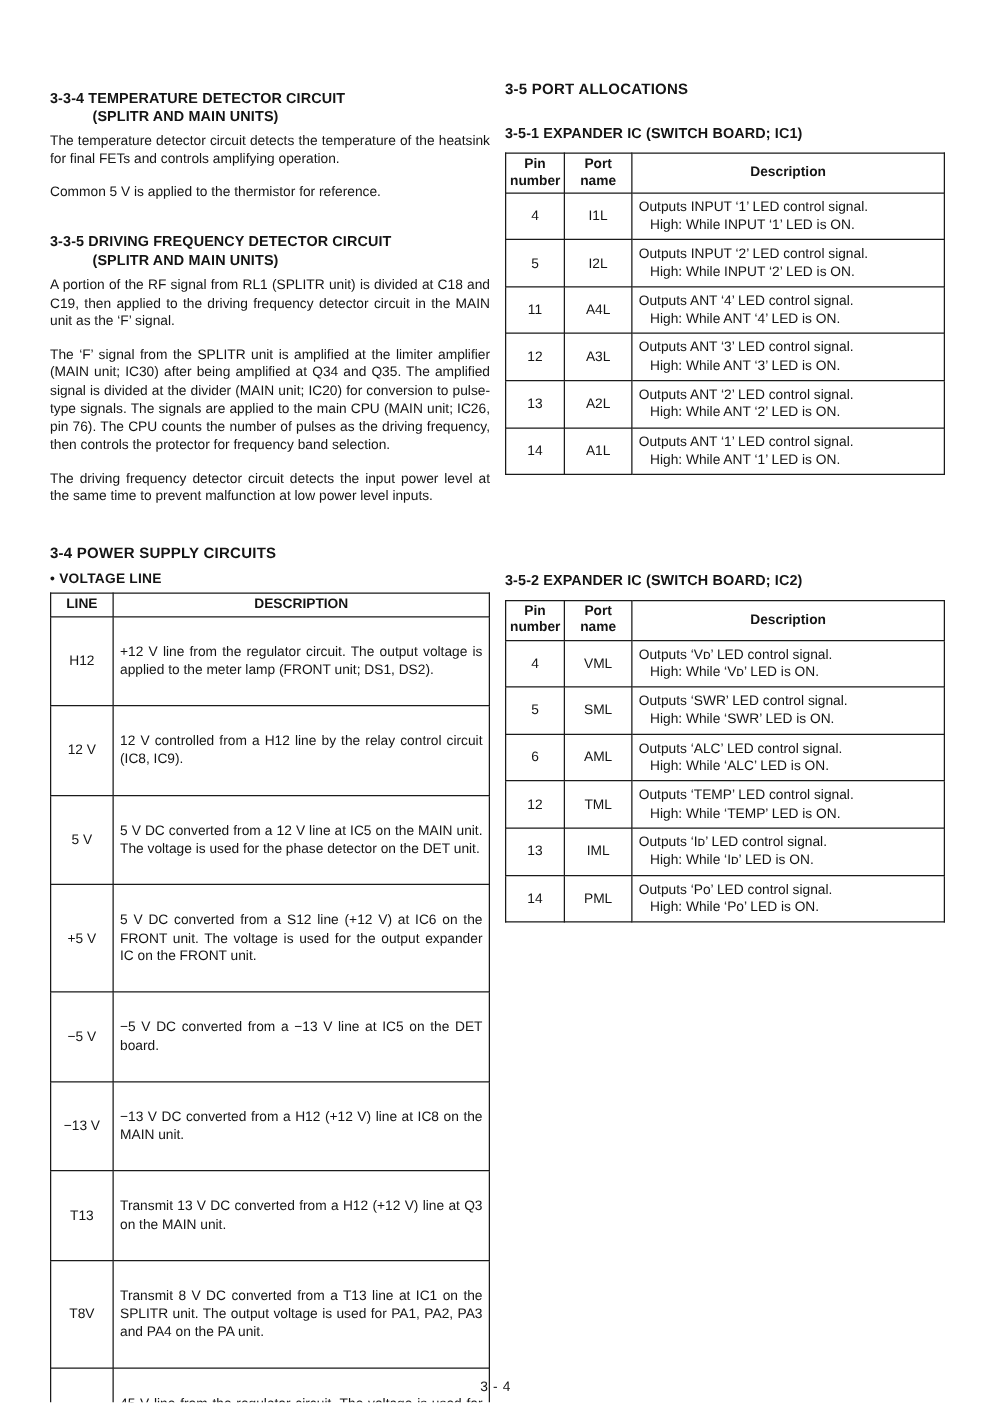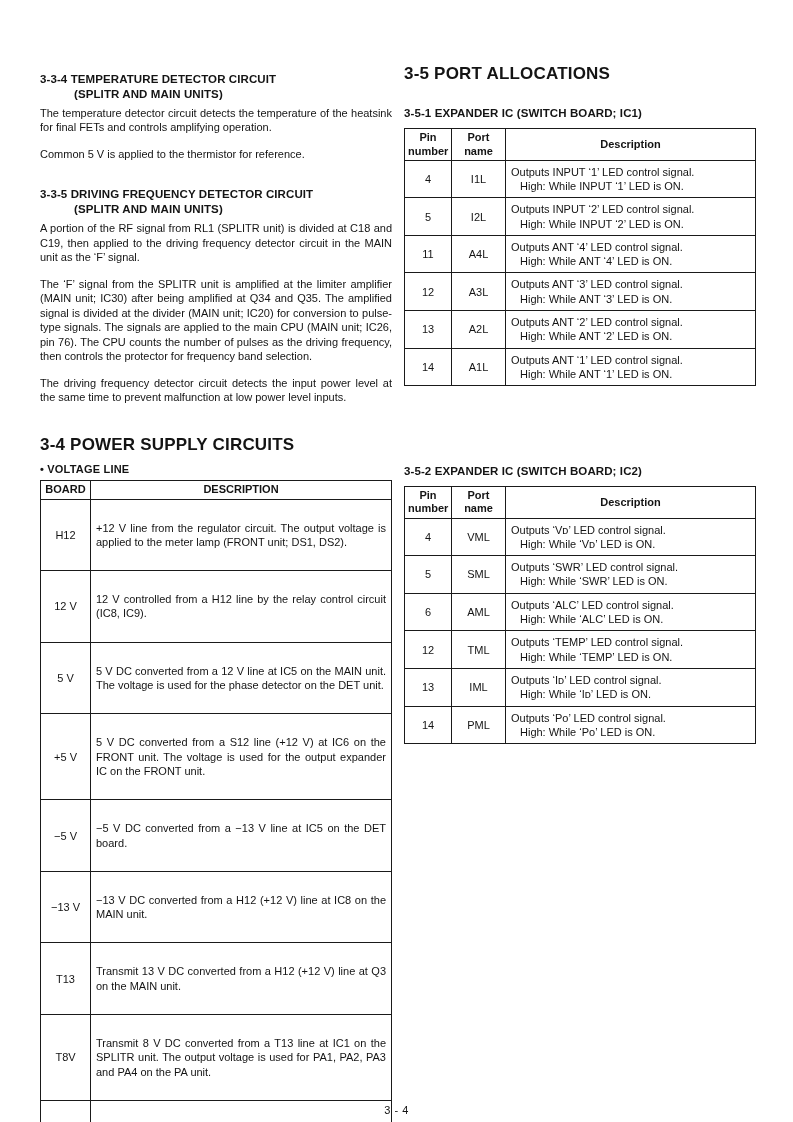--- a/index.html
+++ b/index.html
@@ -11,21 +11,21 @@
     position:relative;
   }
   .page { position:relative; width:793px; height:1122px; background:#fff; overflow:hidden; }
 
   .col-left  { position:absolute; left:40px;  top:72px; width:352px; }
   .col-right { position:absolute; left:404px; top:64px; width:352px; }
 
   .h-sub { font-weight:bold; font-size:11.5px; line-height:1.3; letter-spacing:0.1px; }
   .h-sub .line2 { padding-left:34px; }
 
-  .h-main { font-weight:bold; font-size:17px; line-height:1.2; letter-spacing:0.2px; }
+  .h-main { font-weight:bold; font-size:12px; line-height:1.2; letter-spacing:0.2px; }
 
   p.body { font-size:11px; line-height:1.32; text-align:justify; margin-top:12px; }
   p.body.first { margin-top:4px; }
 
   .gap-section { margin-top:26px; }
   .gap-big { margin-top:30px; }
 
   .subtitle { font-weight:bold; font-size:11px; margin-top:8px; letter-spacing:0.2px; }
 
   table { border-collapse:collapse; width:100%; font-size:11px; table-layout:fixed; }
@@ -79,21 +79,21 @@
     <div class="h-main gap-big">3-4 POWER SUPPLY CIRCUITS</div>
     <div class="subtitle">• VOLTAGE LINE</div>
 
     <table class="voltage-table">
       <colgroup>
           <col class="c-line">
           <col>
         </colgroup>
       <thead>
         <tr>
-          <th>BOARD</th>
+          <th>LINE</th>
           <th>DESCRIPTION</th>
         </tr>
       </thead>
       <tbody>
         <tr>
           <td class="line-cell">H12</td>
           <td class="desc-cell">+12 V line from the regulator circuit. The output voltage is applied to the meter lamp (FRONT unit; DS1, DS2).</td>
         </tr>
         <tr>
           <td class="line-cell">12 V</td>

